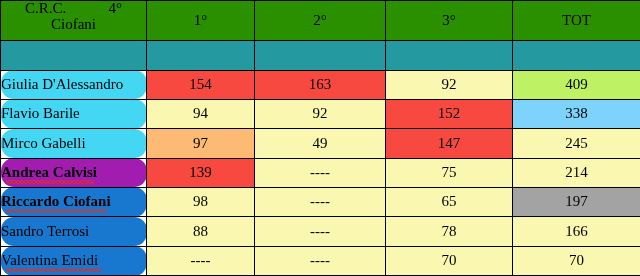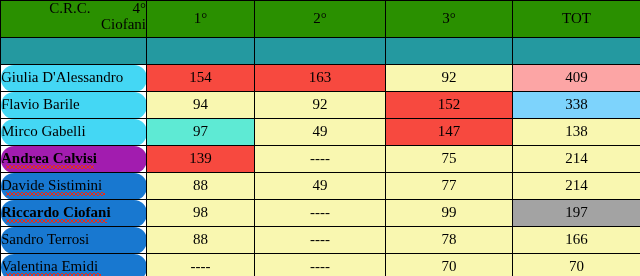--- a/index.html
+++ b/index.html
@@ -41,21 +41,21 @@
   tr.header-row td {
     background: #2a9000;
     height: 36px;
     vertical-align: top;
     font-size: 15px;
   }
   td.title-cell {
     position: relative;
     padding: 2px 4px 0 4px;
     white-space: normal;
-    text-align: right;
+    text-align: center;
   }
   .title-inner {
     display: block;
     width: 100%;
   }
   .title-word-a { }
   .title-word-b {
     display: inline-block;
     margin-left: 42px;
   }
@@ -134,55 +134,48 @@
       <td></td>
       <td></td>
       <td></td>
       <td></td>
     </tr>
   <tr class="data-row">
         <td class="name-cell" style="background: rgb(68, 215, 244);"><span>Giulia D'Alessandro</span></td>
         <td class="val-cell" style="background: rgb(247, 73, 63);">154</td>
         <td class="val-cell" style="background: rgb(247, 73, 63);">163</td>
         <td class="val-cell" style="background: rgb(249, 247, 176);">92</td>
-        <td class="val-cell" style="background: #fca5a5;">409</td>
+        <td class="val-cell" style="background: #bef264;">409</td>
       </tr>
       <tr class="data-row">
         <td class="name-cell" style="background: rgb(68, 215, 244);"><span>Flavio Barile</span></td>
         <td class="val-cell" style="background: rgb(249, 247, 176);">94</td>
         <td class="val-cell" style="background: rgb(249, 247, 176);">92</td>
         <td class="val-cell" style="background: rgb(247, 73, 63);">152</td>
         <td class="val-cell" style="background: #7dd3fc;">338</td>
       </tr>
       <tr class="data-row">
         <td class="name-cell" style="background: rgb(68, 215, 244);"><span>Mirco Gabelli</span></td>
-        <td class="val-cell" style="background: #5eead4; text-align: center;">97</td>
+        <td class="val-cell" style="background: #fdba74; text-align: center;">97</td>
         <td class="val-cell" style="background: rgb(249, 247, 176);">49</td>
         <td class="val-cell" style="background: rgb(247, 73, 63);">147</td>
-        <td class="val-cell" style="background: rgb(249, 247, 176);">138</td>
+        <td class="val-cell" style="background: rgb(249, 247, 176);">245</td>
       </tr>
       <tr class="data-row">
         <td class="name-cell" style="background: #a21caf; font-weight: bold;"><span>Andrea Calvisi</span><span class="squiggle" style="left: 5px; width: 88.4062px;"></span></td>
         <td class="val-cell" style="background: rgb(247, 73, 63);">139</td>
         <td class="val-cell" style="background: rgb(249, 247, 176);">----</td>
         <td class="val-cell" style="background: rgb(249, 247, 176);">75</td>
         <td class="val-cell" style="background: rgb(249, 247, 176);">214</td>
       </tr>
       <tr class="data-row">
-        <td class="name-cell" style="background: rgb(24, 120, 208);"><span>Davide Sistimini</span><span class="squiggle" style="left: 5px; width: 99.25px;"></span></td>
-        <td class="val-cell" style="background: rgb(249, 247, 176);">88</td>
-        <td class="val-cell" style="background: rgb(249, 247, 176);">49</td>
-        <td class="val-cell" style="background: rgb(249, 247, 176);">77</td>
-        <td class="val-cell" style="background: rgb(249, 247, 176);">214</td>
-      </tr>
-      <tr class="data-row">
         <td class="name-cell" style="background: rgb(24, 120, 208); font-weight: bold;"><span>Riccardo Ciofani</span><span class="squiggle" style="left: 5px; width: 100.891px;"></span></td>
         <td class="val-cell" style="background: rgb(249, 247, 176);">98</td>
         <td class="val-cell" style="background: rgb(249, 247, 176);">----</td>
-        <td class="val-cell" style="background: rgb(249, 247, 176);">99</td>
+        <td class="val-cell" style="background: rgb(249, 247, 176);">65</td>
         <td class="val-cell" style="background: #a3a3a3;">197</td>
       </tr>
       <tr class="data-row">
         <td class="name-cell" style="background: rgb(24, 120, 208);"><span>Sandro Terrosi</span></td>
         <td class="val-cell" style="background: rgb(249, 247, 176);">88</td>
         <td class="val-cell" style="background: rgb(249, 247, 176);">----</td>
         <td class="val-cell" style="background: rgb(249, 247, 176);">78</td>
         <td class="val-cell" style="background: rgb(249, 247, 176);">166</td>
       </tr>
       <tr class="data-row">

